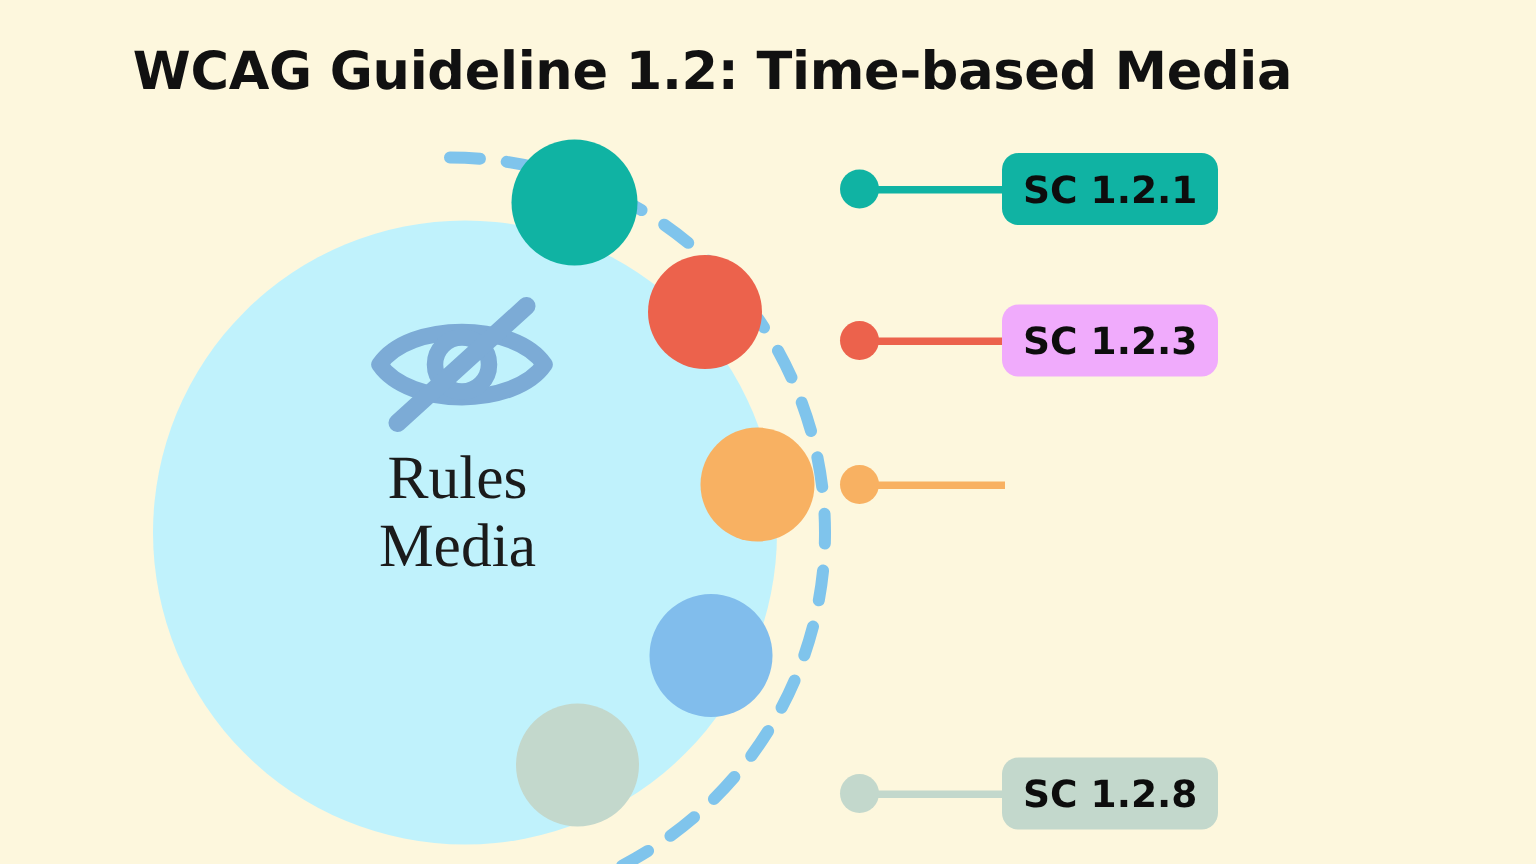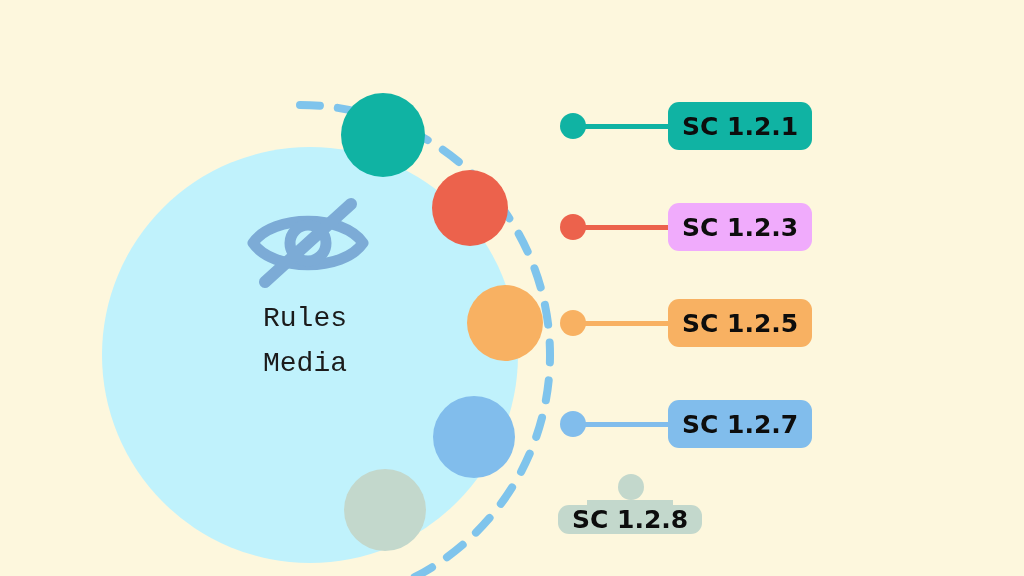--- a/index.html
+++ b/index.html
@@ -55,22 +55,22 @@
     width: 130px;
     height: 94px;
   }
 
   #hub-label {
     position: absolute;
     left: 180px;
     top: 296px;
     width: 250px;
     text-align: center;
-    font-family: Liberation Mono, monospace;
-    font-size: 28px;
+    font-family: Liberation Serif, serif;
+    font-size: 41px;
     line-height: 45px;
     color: #1b1b1b;
   }
   #hub-label .ln { display: block; }
 
   
   .node-dot {
     position: absolute;
     border-radius: 50%;
   }
@@ -110,20 +110,21 @@
     font-weight: bold;
     color: #0d0d0d;
     white-space: nowrap;
   }
 </style>
 </head>
 <body>
 
 <div id="canvas" style="background: rgb(253, 247, 221);">
 
+  <div id="title" style="color: rgb(17, 17, 17);">WCAG Guideline 1.2: Time-based Media</div>
 
   <div id="hub-circle" style="background: rgb(192, 242, 252);"></div>
 
   <svg id="hub-svg" width="1024" height="576">
     <path id="arc-path" d="M 300 105 A 208 208 0 0 1 300 605" fill="none" stroke="#7fc4ec" stroke-width="8" stroke-linecap="round" stroke-dasharray="20 18"></path>
   </svg>
 
   <svg id="eye-icon" viewBox="0 0 130 94">
     <path d="M 10 47 C 30 18, 100 18, 120 47 C 100 76, 30 76, 10 47 Z" fill="none" stroke="#7cabd6" stroke-width="11" stroke-linejoin="round" stroke-linecap="round"></path>
     <circle cx="65" cy="47" r="18" fill="none" stroke="#7cabd6" stroke-width="11"></circle>
@@ -149,28 +150,22 @@
 
   <div class="row" style="top: 199px;">
     <span class="row-dot" style="background: rgb(236, 98, 76);"></span>
     <span class="row-line" style="background: rgb(236, 98, 76);"></span>
     <span class="row-chip" style="background: #f0abfc;">SC 1.2.3</span>
   </div>
 
   <div class="row" style="top: 295px;">
     <span class="row-dot" style="background: rgb(248, 177, 98);"></span>
     <span class="row-line" style="background: rgb(248, 177, 98);"></span>
-    <span class="row-chip" style="background: rgb(248, 177, 98);">SC 1.2.5</span>
   </div>
 
-  <div class="row" style="top: 396px;">
-    <span class="row-dot" style="background: rgb(129, 189, 236);"></span>
-    <span class="row-line" style="background: rgb(129, 189, 236);"></span>
-    <span class="row-chip" style="background: rgb(129, 189, 236);">SC 1.2.7</span>
-  </div>
 
-  <div class="row" style="top: 474px; flex-direction: column;">
+  <div class="row" style="top: 501px;">
     <span class="row-dot" style="background: rgb(195, 216, 204);"></span>
     <span class="row-line" style="background: rgb(195, 216, 204);"></span>
     <span class="row-chip" style="background: rgb(195, 216, 204);">SC 1.2.8</span>
   </div>
 
 </div>
 
 </body></html>

